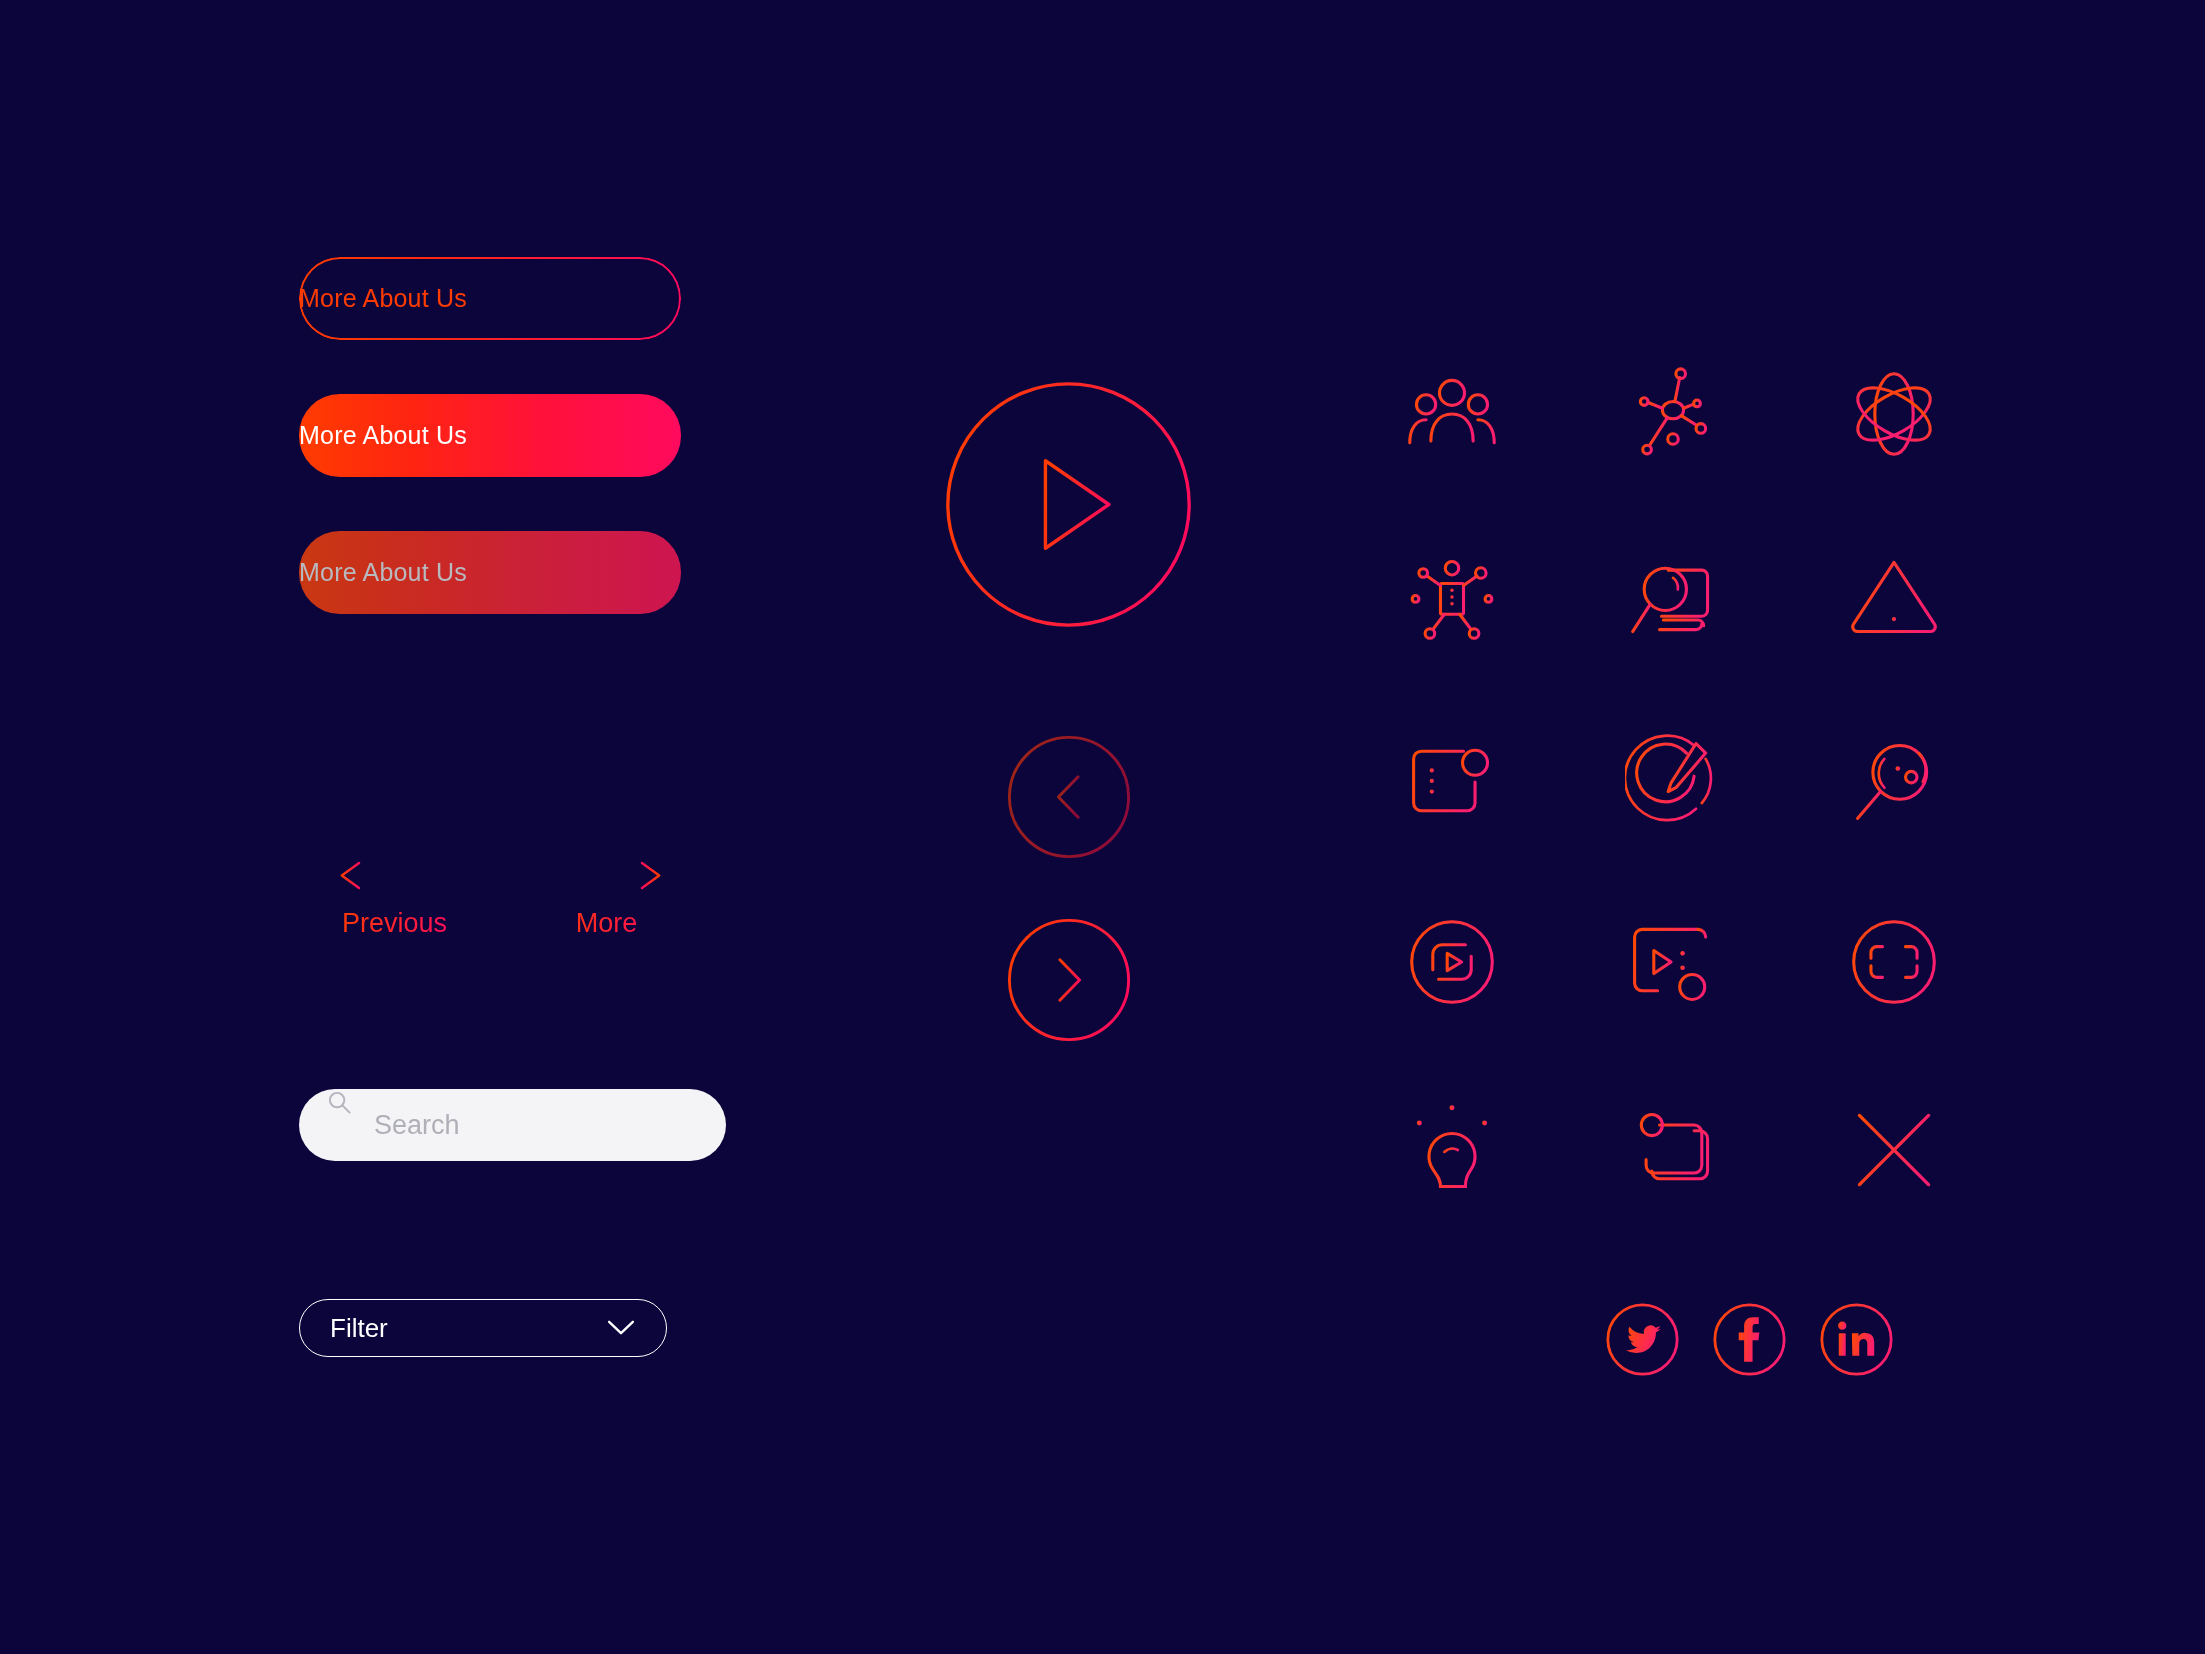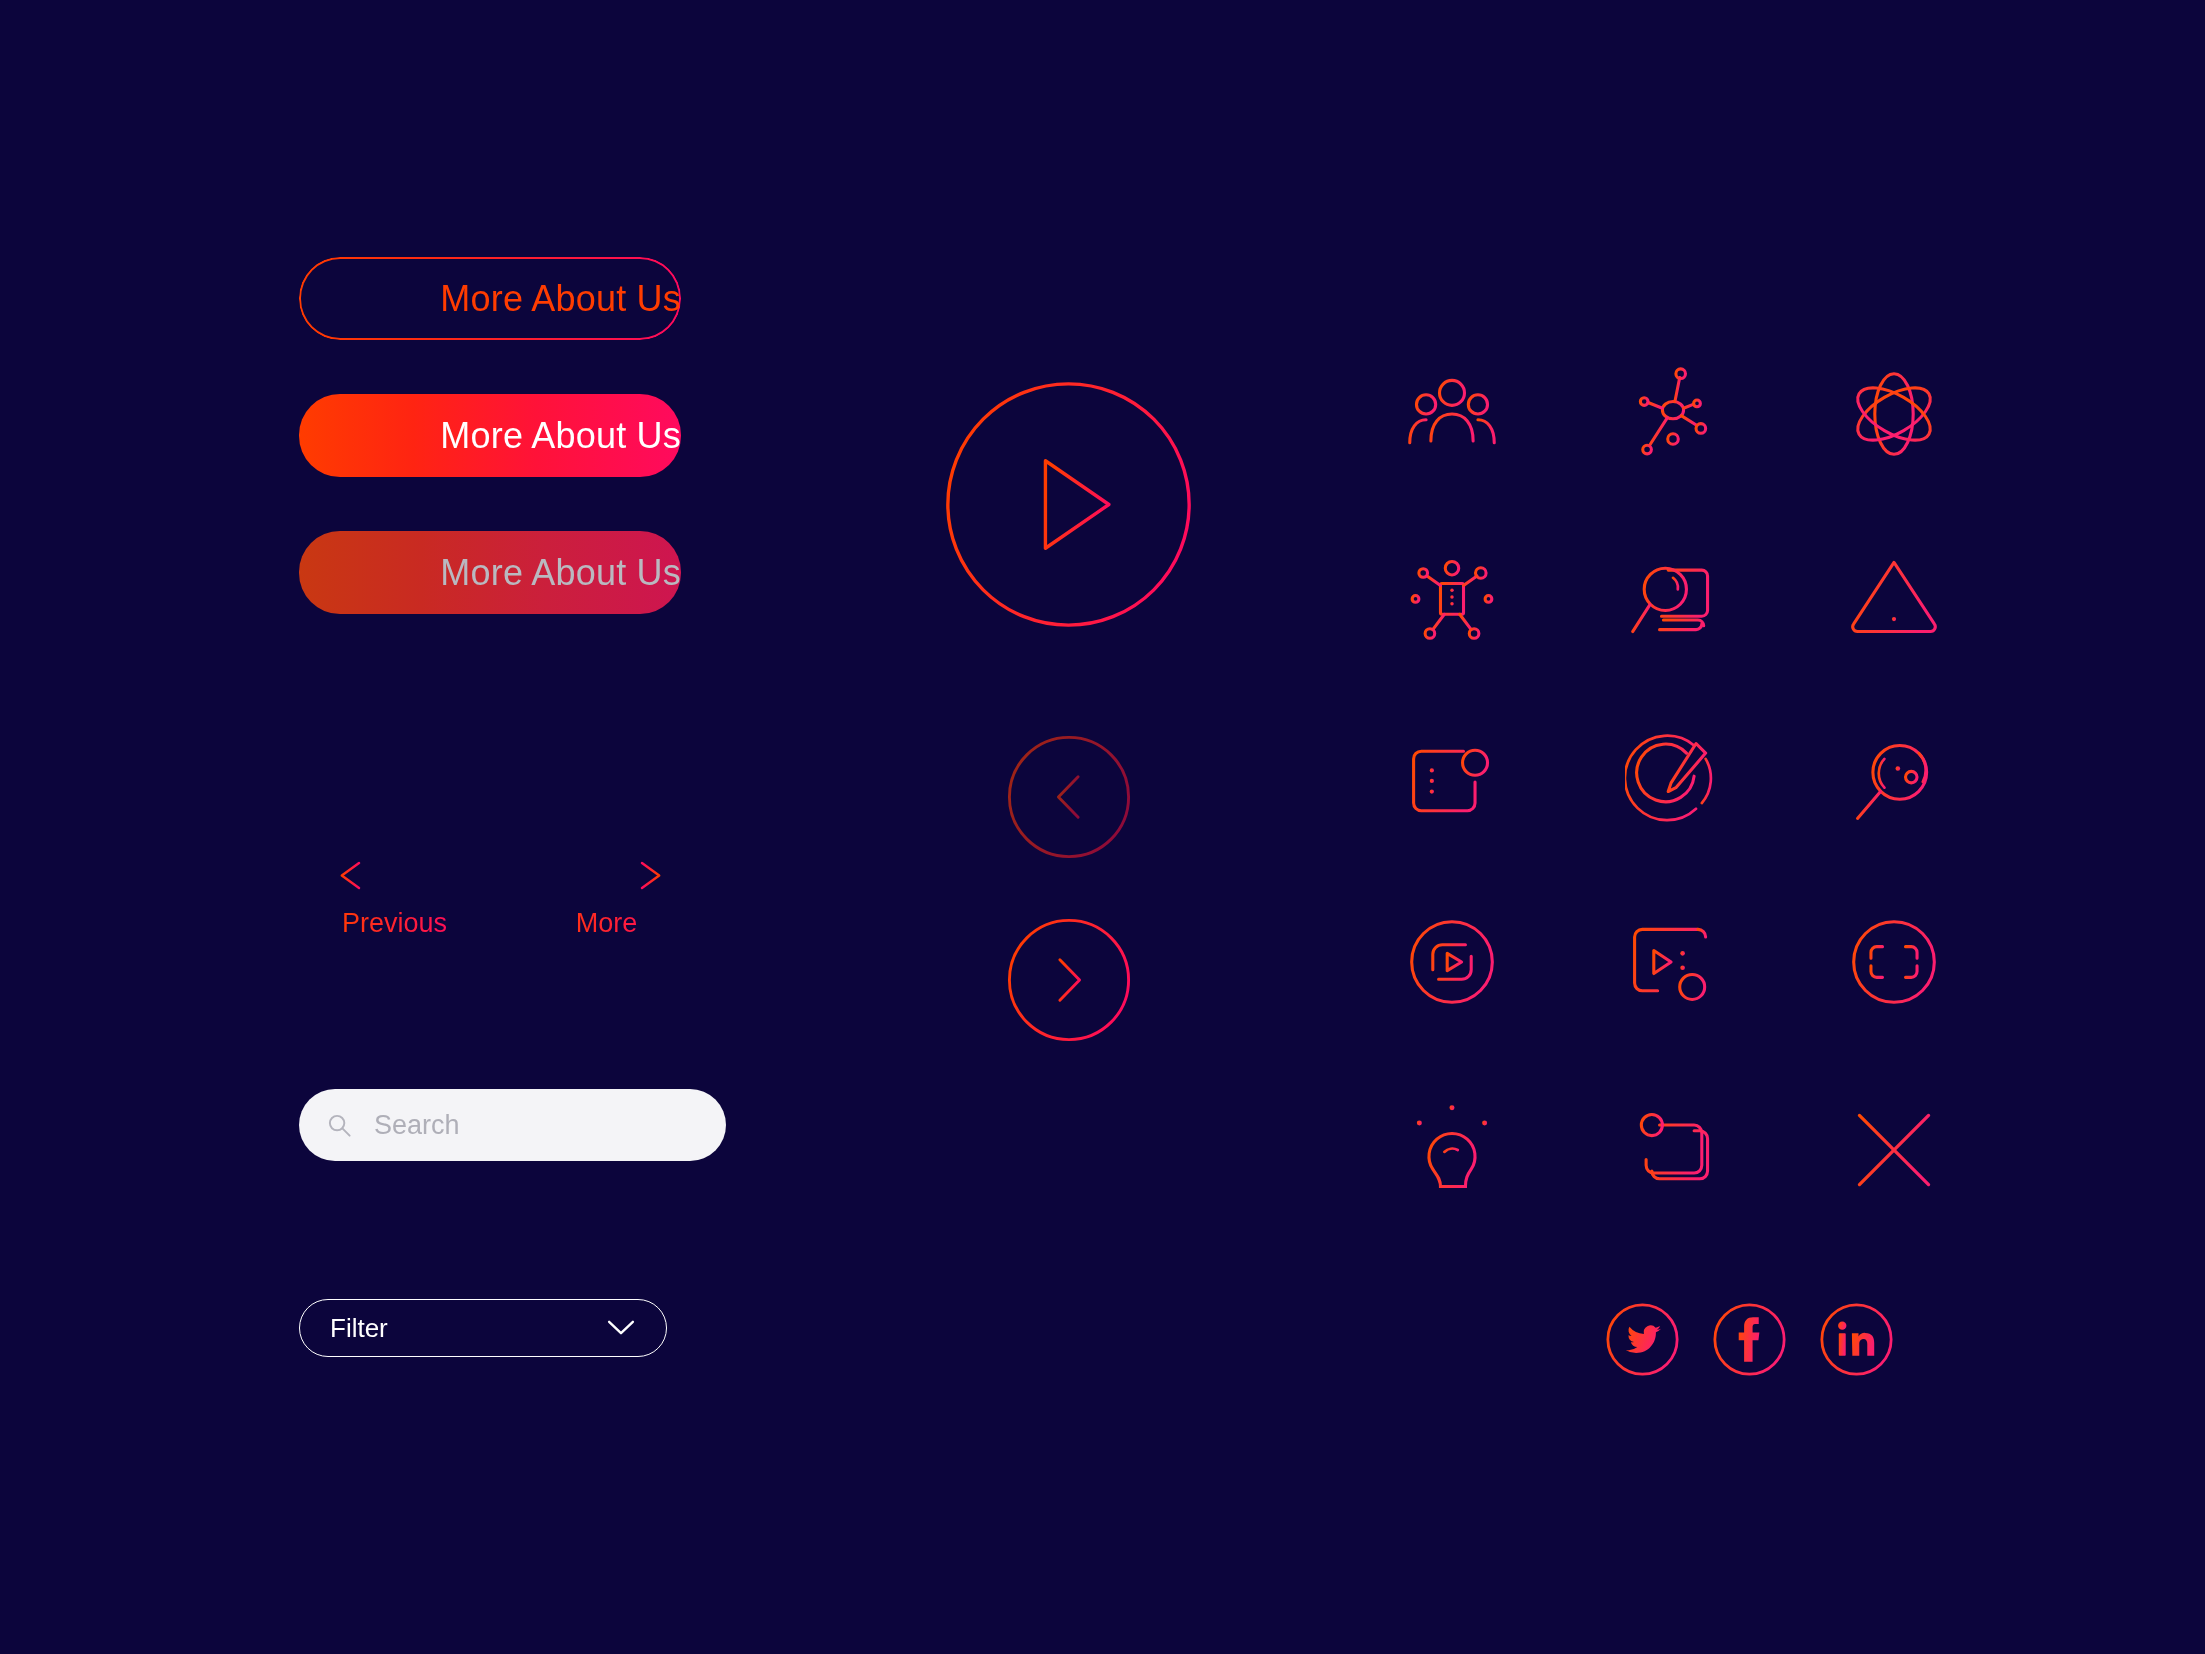--- a/index.html
+++ b/index.html
@@ -10,24 +10,24 @@
     overflow:hidden;
     position:relative;
   }
   .stage{position:absolute;left:0;top:0;width:2205px;height:1654px;}
 
   
   .left-col{position:absolute;left:299px;top:257px;width:457px;}
 
   .btn{
     box-sizing:border-box;
-    display:flex;align-items:center;justify-content:flex-end;
+    display:flex;align-items:center;justify-content:flex-start;
     width:382px;height:83px;
     border-radius:41px;
-    font-size:36px;font-weight:400;letter-spacing:0.2px;
+    font-size:25px;font-weight:400;letter-spacing:0.2px;
     cursor:pointer;user-select:none;
   }
 
   
   .btn-outline{
     position:relative;
     background:#0C053C;
     border:none;
     color:#FF3C00;
   }
@@ -61,21 +61,21 @@
   .pagenav .lbl{
     margin-top:18px;font-size:27px;
     background:linear-gradient(90deg,#FF3C00 0%,#FF0A5E 100%);
     -webkit-background-clip:text;background-clip:text;color:transparent;
   }
 
   
   .searchbar{
     position:absolute;left:299px;top:1089px;
     width:427px;height:72px;border-radius:36px;
-    background:#F4F4F7;display:flex;align-items:center;
+    background:#F4F4F7;display:flex;
     padding:0 27px;box-sizing:border-box;cursor:text;
   }
   .searchbar .sicon{flex:0 0 auto;margin-right:19px;display:flex;}
   .searchbar .sinput{
     border:none;outline:none;background:transparent;
     font-family:"Liberation Sans", sans-serif;
     font-size:27px;color:#9C9CA6;width:100%;
   }
   .searchbar .sinput::placeholder{color:#AFAFB8;}
 

